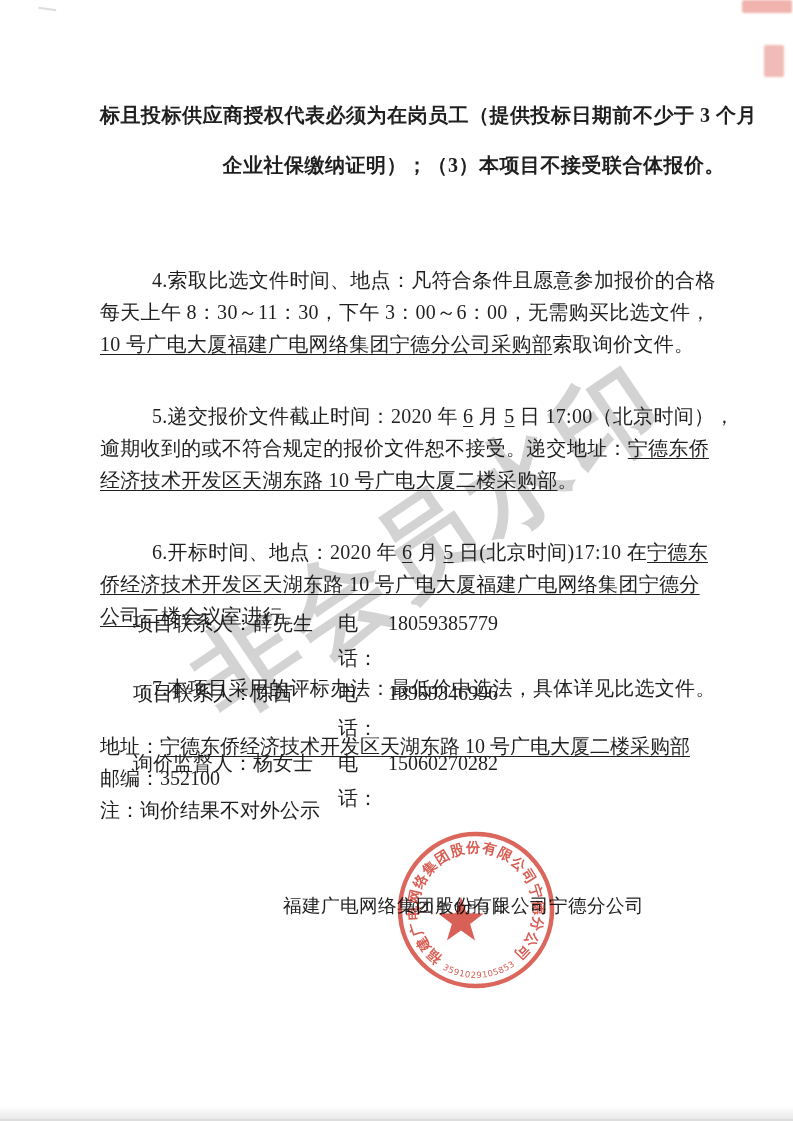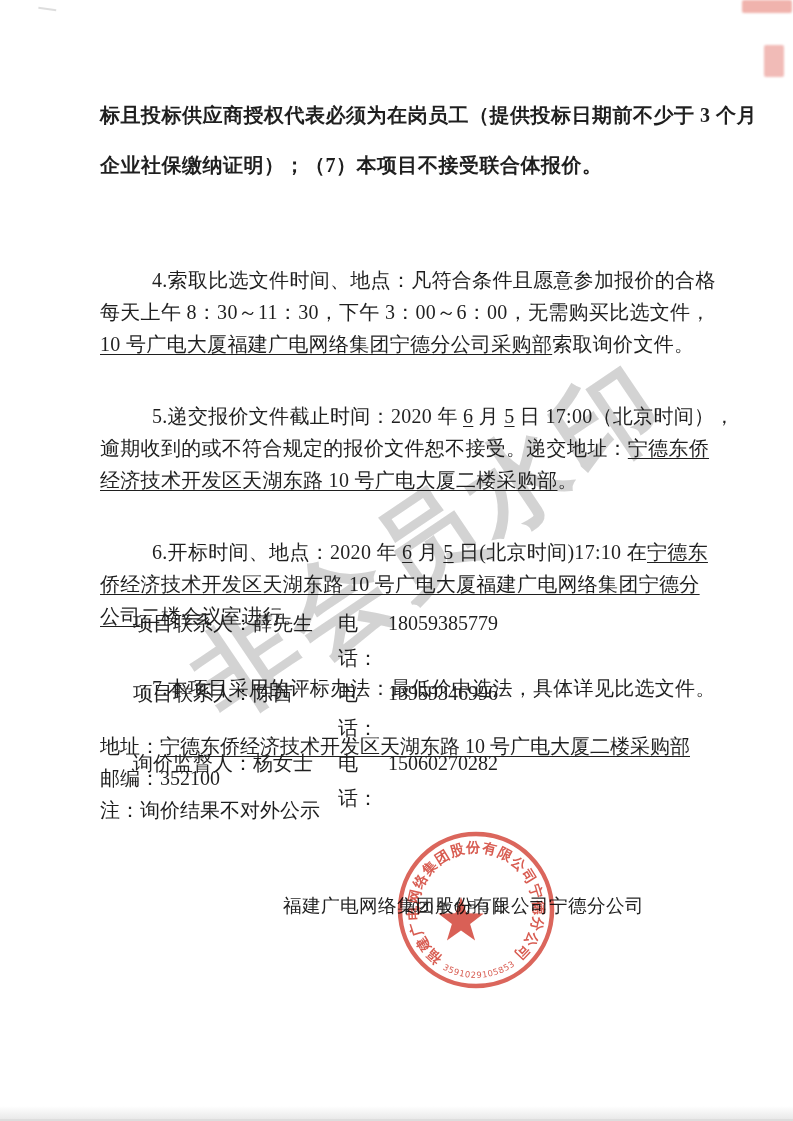--- a/index.html
+++ b/index.html
@@ -11,21 +11,21 @@
     overflow:hidden;
     font-family:"Liberation Serif","DejaVu Serif",serif;
     color:#1f1f1f;
   }
   .content{position:absolute;inset:0;z-index:2;}
   .block{position:absolute;left:100px;width:625px;}
   .line{white-space:nowrap;}
   .ind{padding-left:52px;margin-top:40px;}
   .u{text-decoration:underline;text-underline-offset:3px;text-decoration-thickness:1px;}
 
-  .intro{top:90px;line-height:50px;font-size:20px;font-weight:700;letter-spacing:0.5px;}
+  .intro{top:90px;line-height:50px;font-size:20px;font-weight:700;letter-spacing:0.5px;text-align:right;}
   .bodytext{top:224px;line-height:32px;font-size:20px;letter-spacing:0.3px;}
   .contacts{top:606px;line-height:35px;font-size:20px;}
   .contact-row{display:grid;grid-template-columns:205px 50px auto;padding-left:33px;}
   .footer{top:730px;line-height:32px;font-size:20px;}
 
   .signature-company{position:absolute;left:283px;top:893px;font-size:18.6px;letter-spacing:0.4px;white-space:nowrap;}
   .signature-date{position:absolute;left:405px;top:899px;font-size:14px;white-space:nowrap;}
 
   .watermark{
     position:absolute;left:168px;top:636px;z-index:1;
@@ -53,21 +53,21 @@
 
 <div class="page">
 
   <div class="corner-scribble"></div>
 
   <div class="watermark">非会员水印</div>
 
   <div class="content">
     <div id="intro" class="block intro">
         <div class="line"><span>标且投标供应商授权代表必须为在岗员工（提供投标日期前不少于 3 个月</span></div>
-        <div class="line"><span>企业社保缴纳证明）；（7）本项目不接受联合体报价。</span></div>
+        <div class="line"><span>企业社保缴纳证明）；（3）本项目不接受联合体报价。</span></div>
       </div>
     <div id="bodytext" class="block bodytext">
         <div class="line ind"><span>4.索取比选文件时间、地点：凡符合条件且愿意参加报价的合格</span></div>
         <div class="line"><span>每天上午 8：30～11：30，下午 3：00～6：00，无需购买比选文件，</span></div>
         <div class="line"><span class="u">10 号广电大厦福建广电网络集团宁德分公司采购部</span><span>索取询价文件。</span></div>
         <div class="line ind"><span>5.递交报价文件截止时间：2020 年 </span><span class="u">6</span><span> 月 </span><span class="u">5</span><span> 日 17:00（北京时间），</span></div>
         <div class="line"><span>逾期收到的或不符合规定的报价文件恕不接受。递交地址：</span><span class="u">宁德东侨</span></div>
         <div class="line"><span class="u">经济技术开发区天湖东路 10 号广电大厦二楼采购部</span><span>。</span></div>
         <div class="line ind"><span>6.开标时间、地点：2020 年 </span><span class="u">6</span><span> 月 </span><span class="u">5</span><span> 日(北京时间)17:10 在</span><span class="u">宁德东</span></div>
         <div class="line"><span class="u">侨经济技术开发区天湖东路 10 号广电大厦福建广电网络集团宁德分</span></div>

